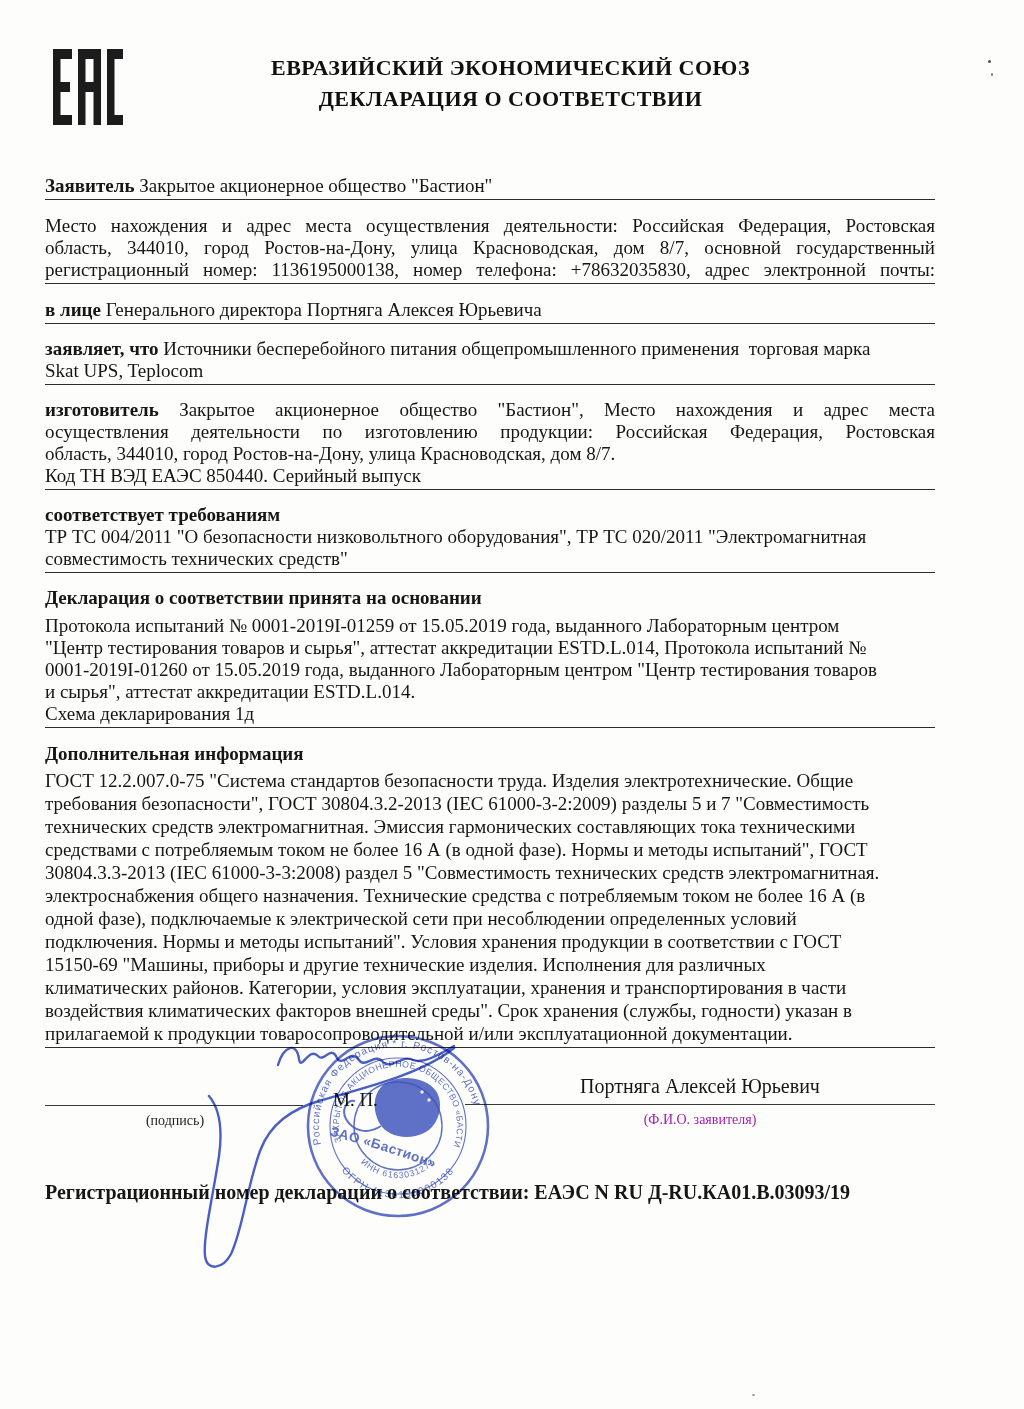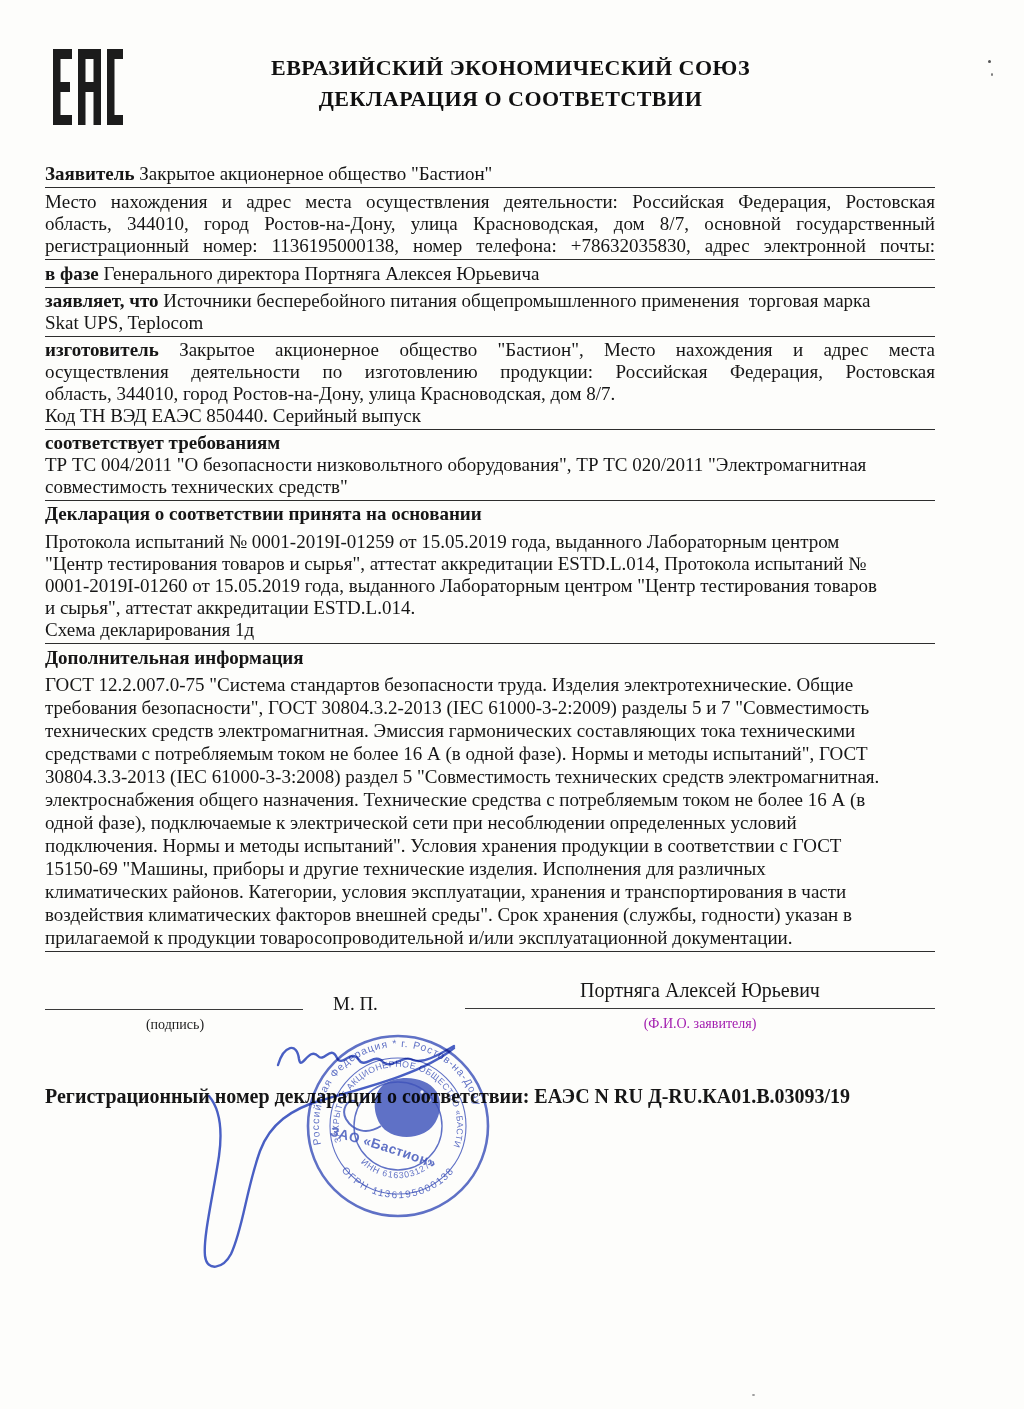--- a/index.html
+++ b/index.html
@@ -5,21 +5,21 @@
   html,body{margin:0;padding:0;background:#e8e8e8;}
   .page{position:relative;width:1024px;height:1409px;background:#fdfdfb;margin:0 auto;overflow:hidden;
         font-family:"Liberation Serif","DejaVu Serif",serif;color:#161616;}
   
   .eac{position:absolute;left:53px;top:49px;}
   
   .hdr{position:absolute;left:0;top:52px;width:991px;padding-left:30px;box-sizing:border-box;
        text-align:center;font-weight:bold;font-size:22px;line-height:31px;color:#101010;letter-spacing:.5px;}
   
   .doc{position:absolute;left:45px;top:160px;width:890px;font-size:19px;line-height:22px;}
-  .sec{border-bottom:1.7px solid #2d2d2d;padding:3px 0 2px;}
+  .sec{border-bottom:1.7px solid #2d2d2d;padding:3px 0 2px;margin-top:12px;}
   .sec.p2{padding-top:2px;}
   .row{min-height:22px;}
   .pre{white-space:pre;}
   .tl{white-space:pre;}
   .tl.jl{white-space:normal;text-align:justify;text-align-last:justify;}
   .b{font-weight:bold;}
   .hrow{font-weight:bold;}
   .gap6{height:6px;}
   .gap4{height:4px;}
   .lh23 .tl{line-height:23px;}
@@ -69,21 +69,21 @@
   <div class="doc">
 
     <div class="sec row pre"><span class="b">Заявитель</span> <span>Закрытое акционерное общество "Бастион"</span></div>
 
     <div class="sec">
       <div class="tl jl">Место нахождения и адрес места осуществления деятельности: Российская Федерация, Ростовская</div>
       <div class="tl jl">область, 344010, город Ростов-на-Дону, улица Красноводская, дом 8/7, основной государственный</div>
       <div class="tl jl">регистрационный номер: 1136195000138, номер телефона: +78632035830, адрес электронной почты:</div>
     </div>
 
-    <div class="sec row pre"><span class="b">в фазе</span> <span>Генерального директора Портняга Алексея Юрьевича</span></div>
+    <div class="sec row pre"><span class="b">в лице</span> <span>Генерального директора Портняга Алексея Юрьевича</span></div>
 
     <div class="sec p2">
       <div class="row pre"><span class="b">заявляет, что</span> <span>Источники бесперебойного питания общепромышленного применения  торговая марка</span></div>
       <div class="tl">Skat UPS, Teplocom</div>
     </div>
 
     <div class="sec p2">
       <div class="tl jl"><span class="b">изготовитель</span> <span>Закрытое акционерное общество "Бастион", Место нахождения и адрес места</span></div>
       <div class="tl jl">осуществления деятельности по изготовлению продукции: Российская Федерация, Ростовская</div>
       <div class="tl">область, 344010, город Ростов-на-Дону, улица Красноводская, дом 8/7.</div>

